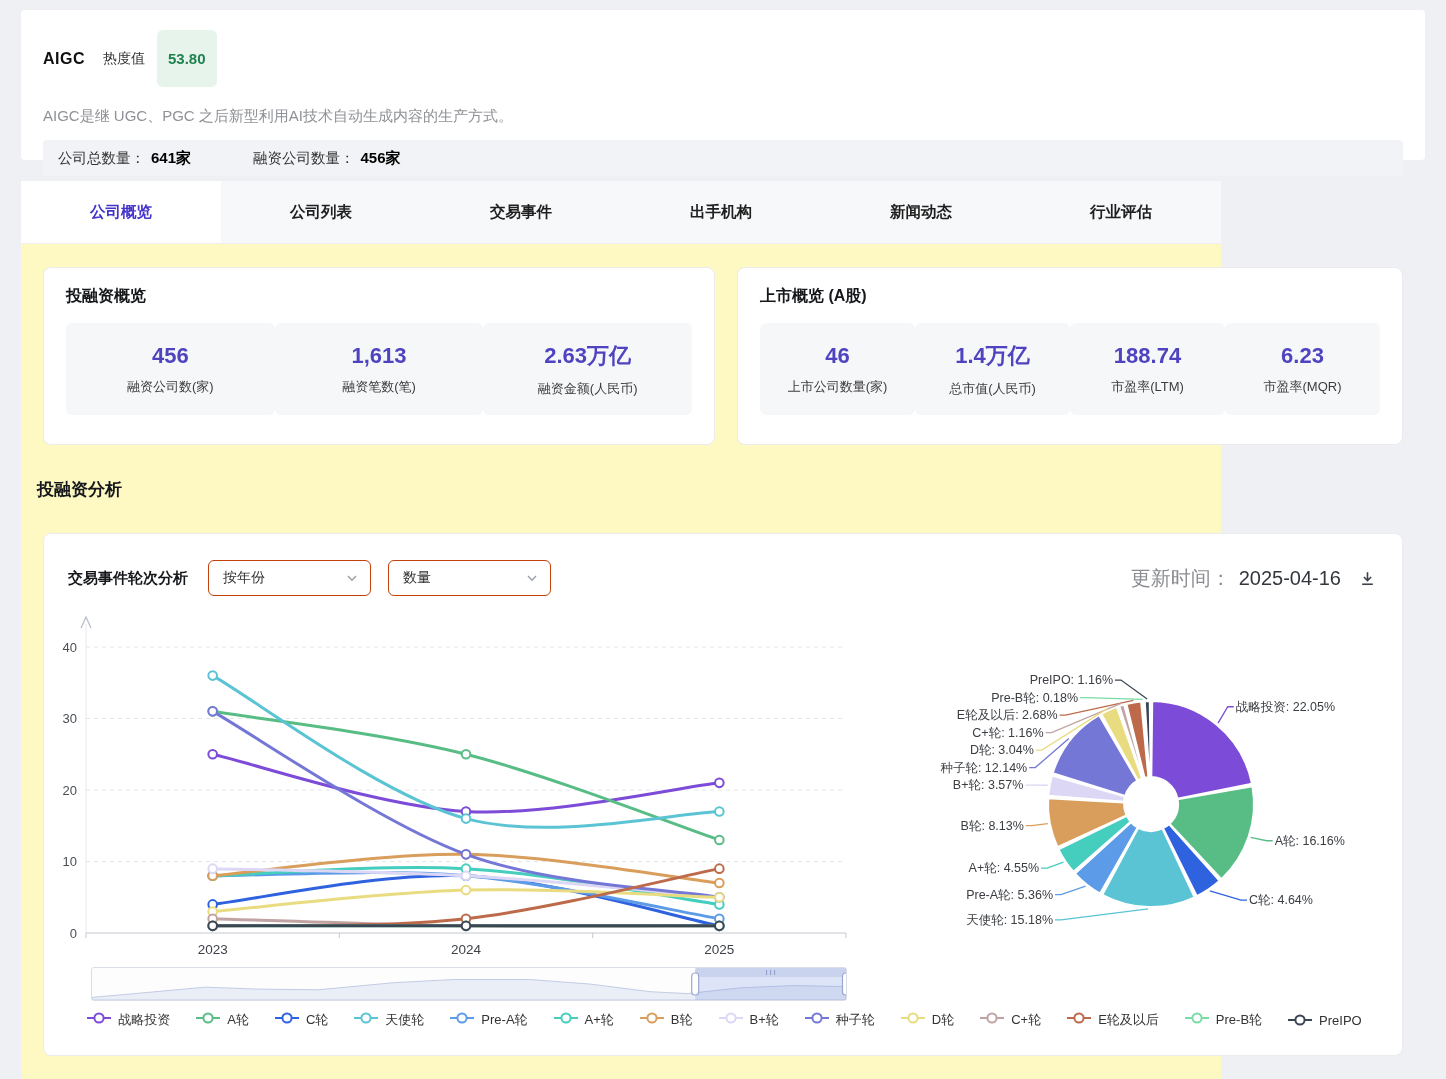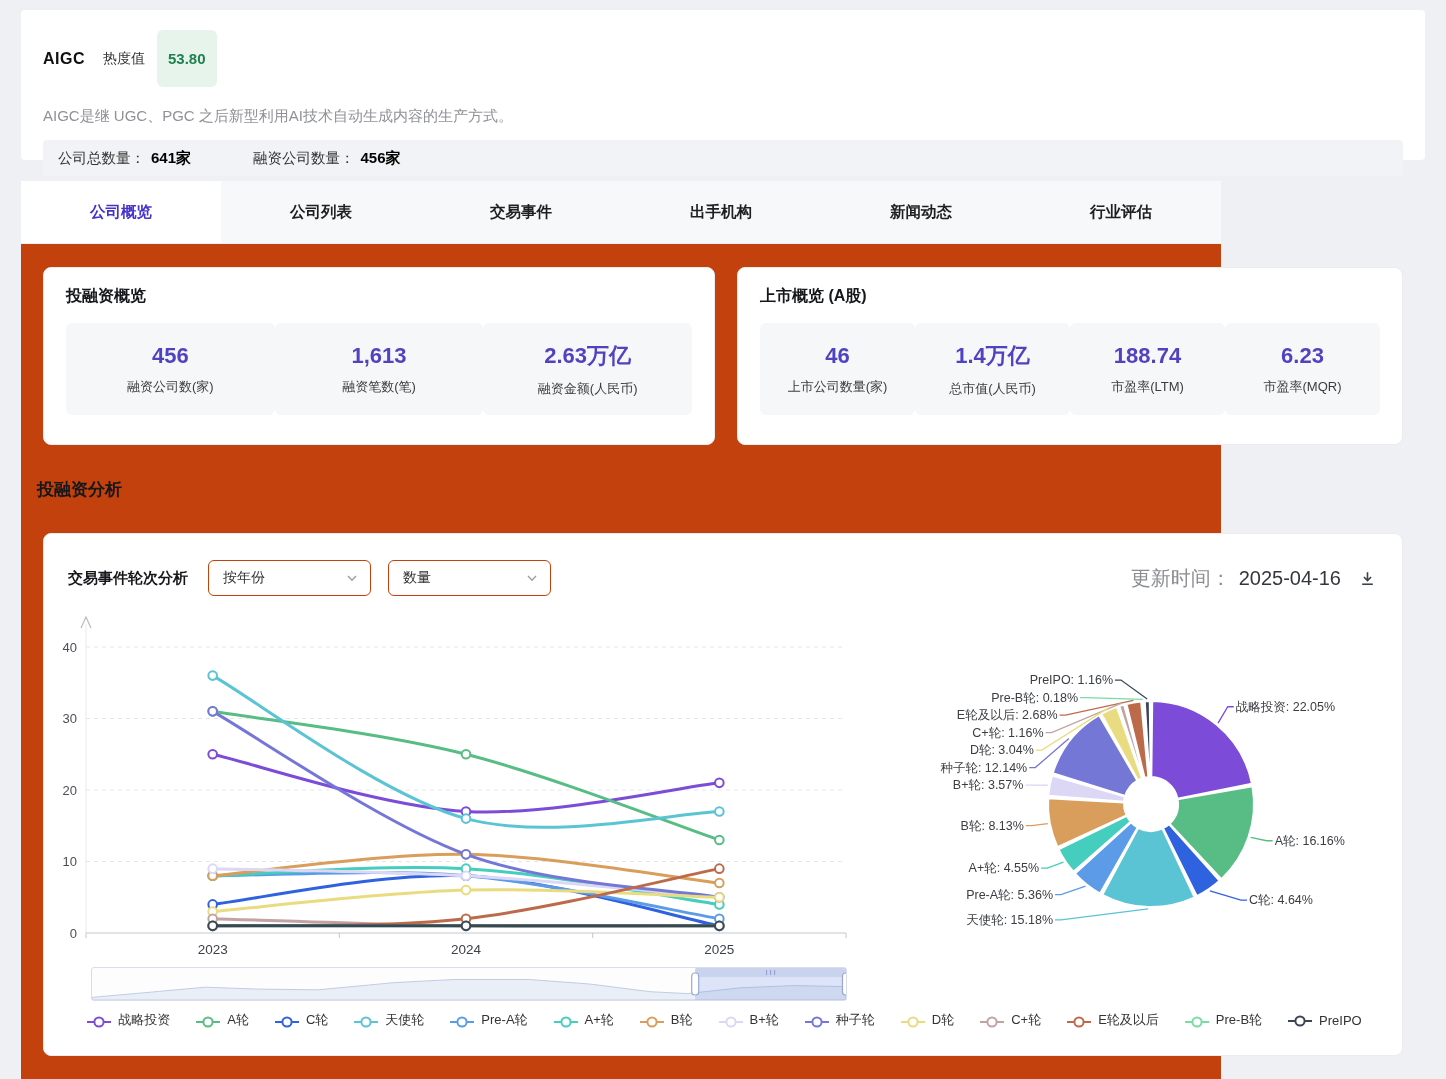--- a/index.html
+++ b/index.html
@@ -15,21 +15,21 @@
   .heat-label { margin-left:18px; font-size:14px; color:#333; }
   .heat-badge { margin-left:12px; background:#e6f4ec; color:#1f8150; font-size:15px;
     font-weight:bold; padding:20px 11px; border-radius:6px; }
   .desc { margin-top:20px; font-size:15px; color:#8f9196; }
   .stats-strip { margin-top:14px; background:#f2f3f6; border-radius:4px; height:36px;
     display:flex; align-items:center; padding:0 15px; gap:62px; }
   .stats-strip .pair { display:flex; align-items:center; font-size:14.5px; color:#333; }
   .stats-strip .pair b { color:#000000; font-size:15px; margin-left:6px; }
 
   
-  .main-card { position:absolute; left:21px; top:181px; width:1200px; height:898px; background:#c2410c; }
+  .main-card { position:absolute; left:21px; top:181px; width:1200px; height:898px; background:#fef9c3; }
   .tab-bar { display:flex; height:63px; background:#f7f8fa; border-bottom:1px solid #efeff2; }
   .tab { flex:1; display:flex; align-items:center; justify-content:center; font-size:15.5px;
     font-weight:600; color:#1f1f1f; cursor:pointer; }
   .tab.active { background:#fff; color:#4534cb; }
 
   .overview-row { position:absolute; left:22px; top:86px; width:1360px; display:flex; gap:22px; }
   .ov-card { border:1px solid #ececef; border-radius:8px; height:178px; background:#fff; padding:18px 22px; }
   .ov-card h3 { font-size:16px; font-weight:bold; color:#15171a; margin-bottom:16px; }
   .ov-card .tiles { display:flex; gap:0;text-align:right; }
   .tile { flex:1; background:#f6f7f9; border-radius:6px; height:92px; display:flex;
@@ -58,21 +58,21 @@
 
   .chart-area { position:absolute; left:0; top:60px; width:1360px; height:370px; }
   #line-chart { position:absolute; left:7px; top:12px; }
   #pie-chart  { position:absolute; left:852px; top:52px; }
 
   .datazoom { position:absolute; left:47px; top:433px; width:756px; height:34px;
     border:1px solid #d8dde9; border-radius:3px; background:#fdfdfe; cursor:pointer; }
 
   .legend { position:absolute; left:0; top:477px; width:1360px; display:flex;
     justify-content:center; align-items:center; gap:25px; }
-  .legend-item { display:flex; align-items:flex-end; gap:6px; font-size:13px; color:#333; cursor:pointer; }
+  .legend-item { display:flex; align-items:flex-start; gap:6px; font-size:13px; color:#333; cursor:pointer; }
 
   svg text { font-family:"Liberation Sans","DejaVu Sans",sans-serif; }
 </style>
 </head>
 <body>
 
 <div class="page">
 
   <section class="header-card">
     <div class="title-row">

